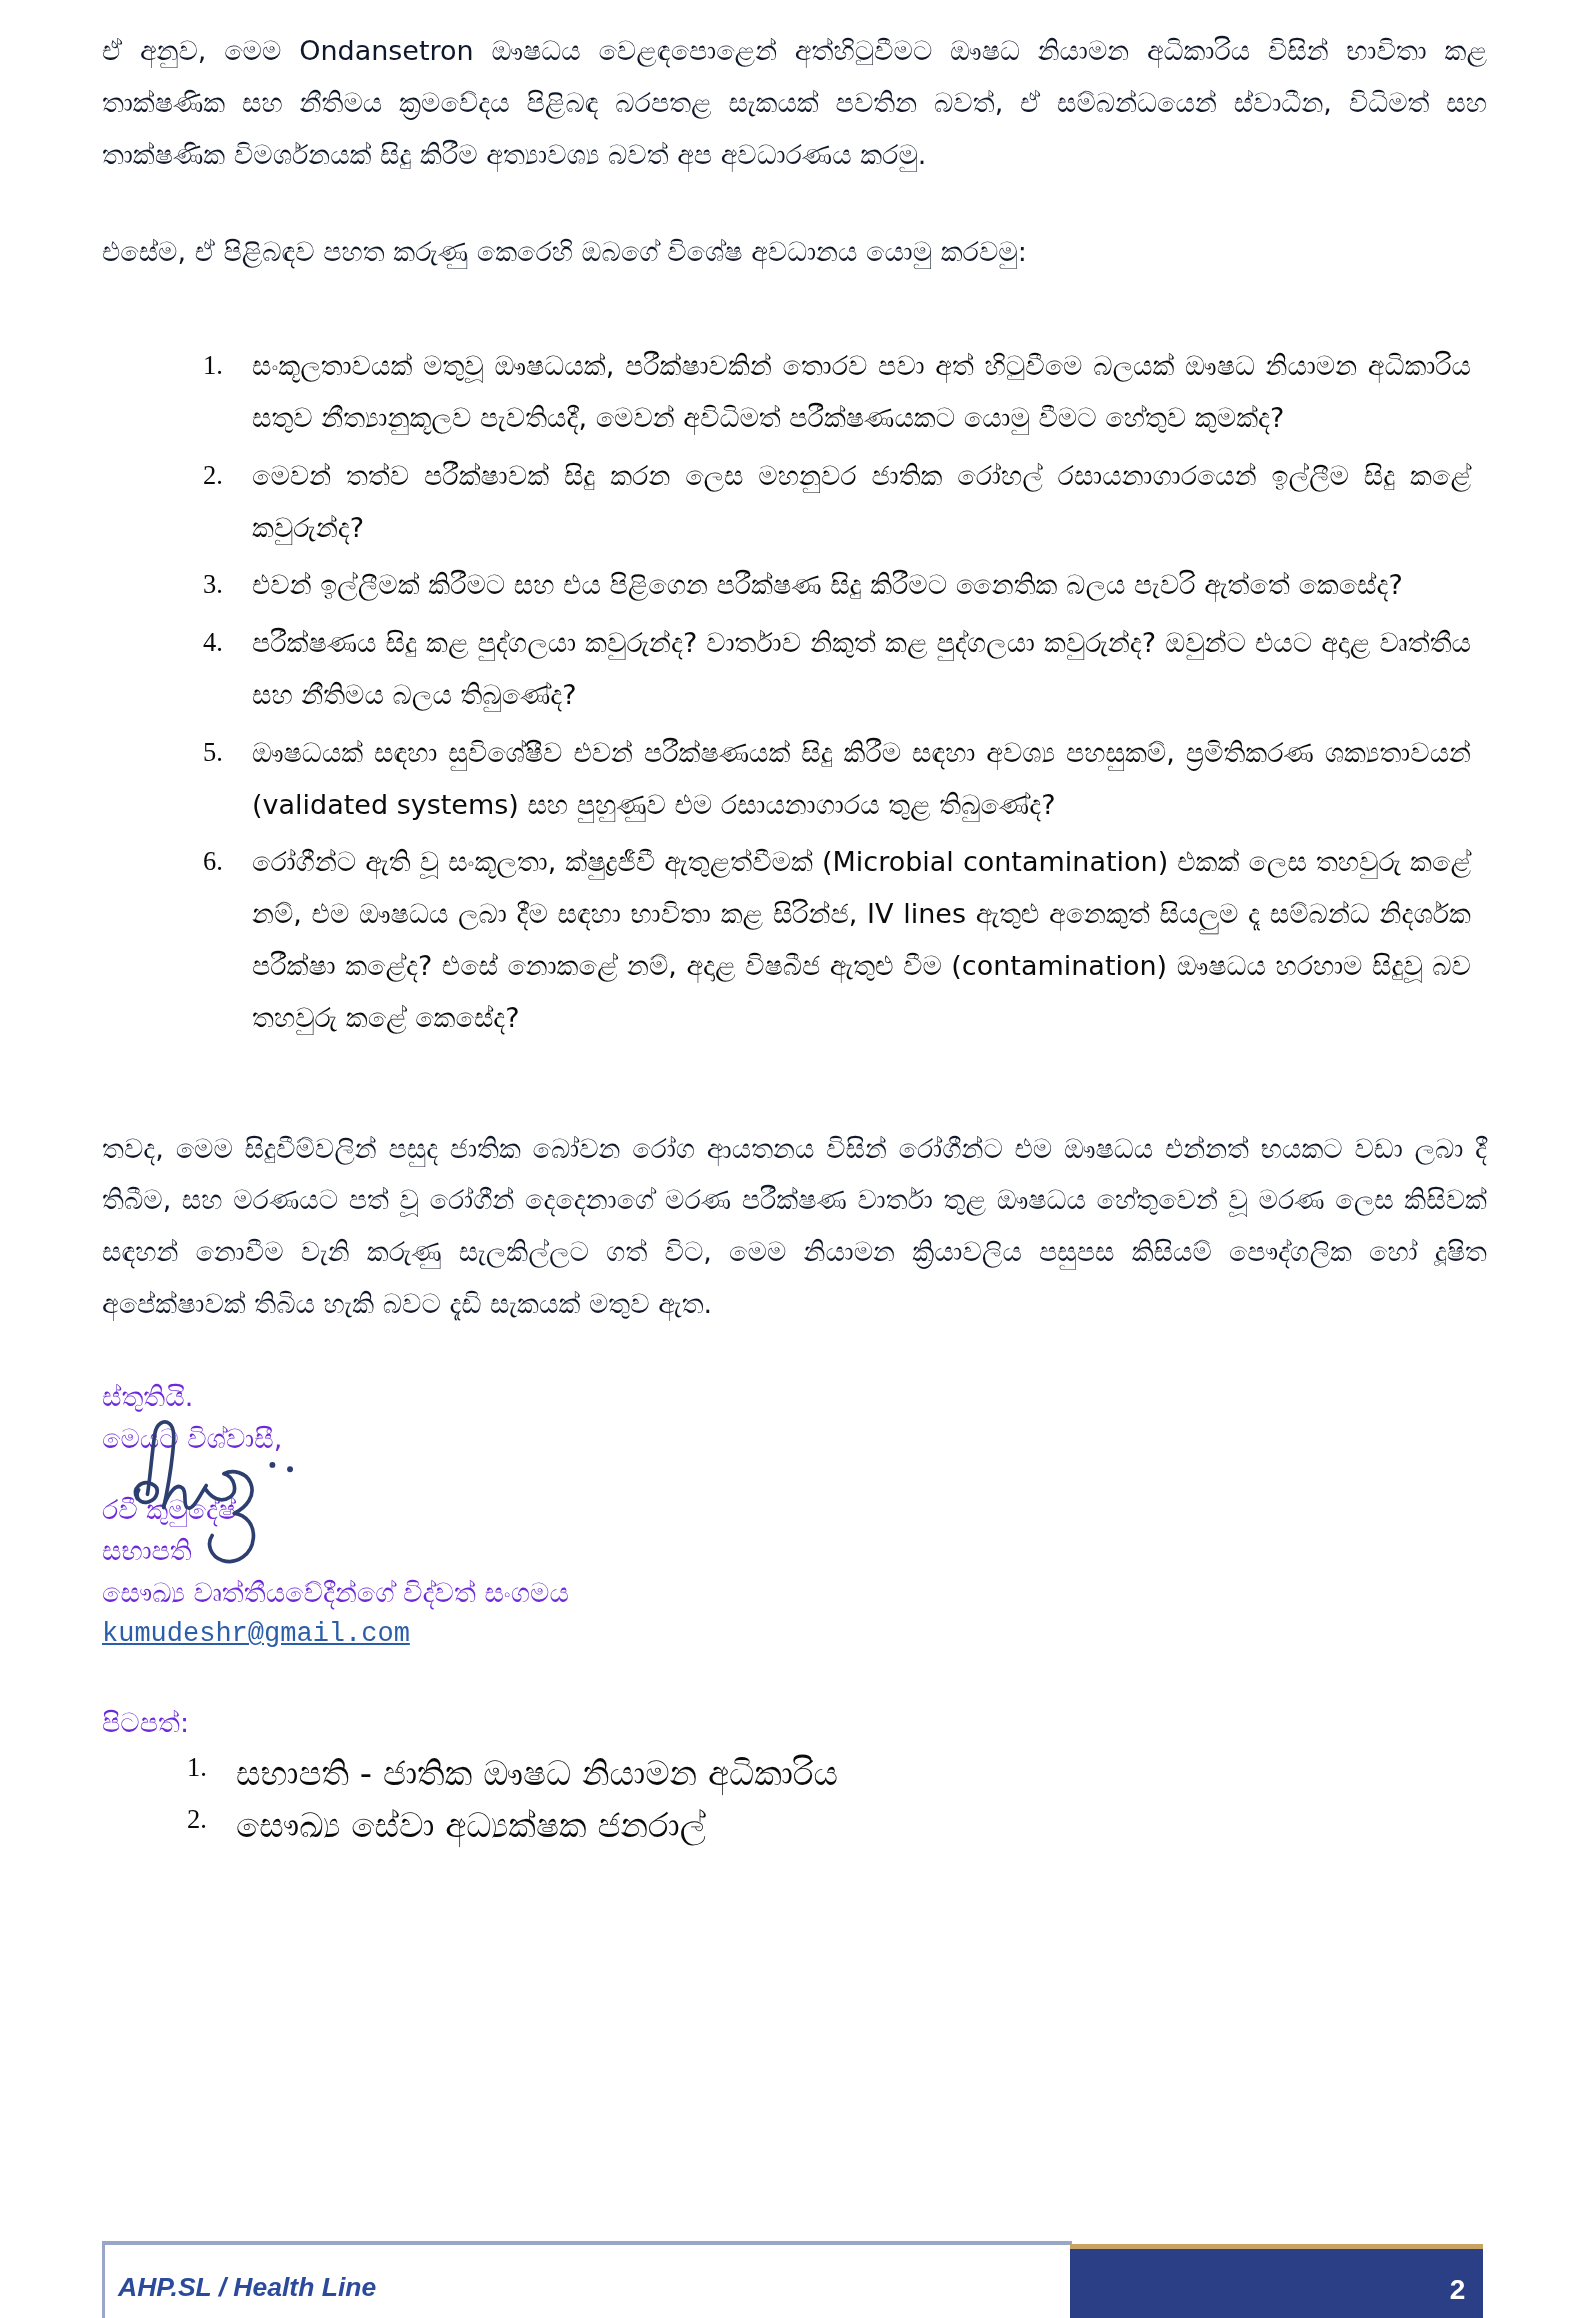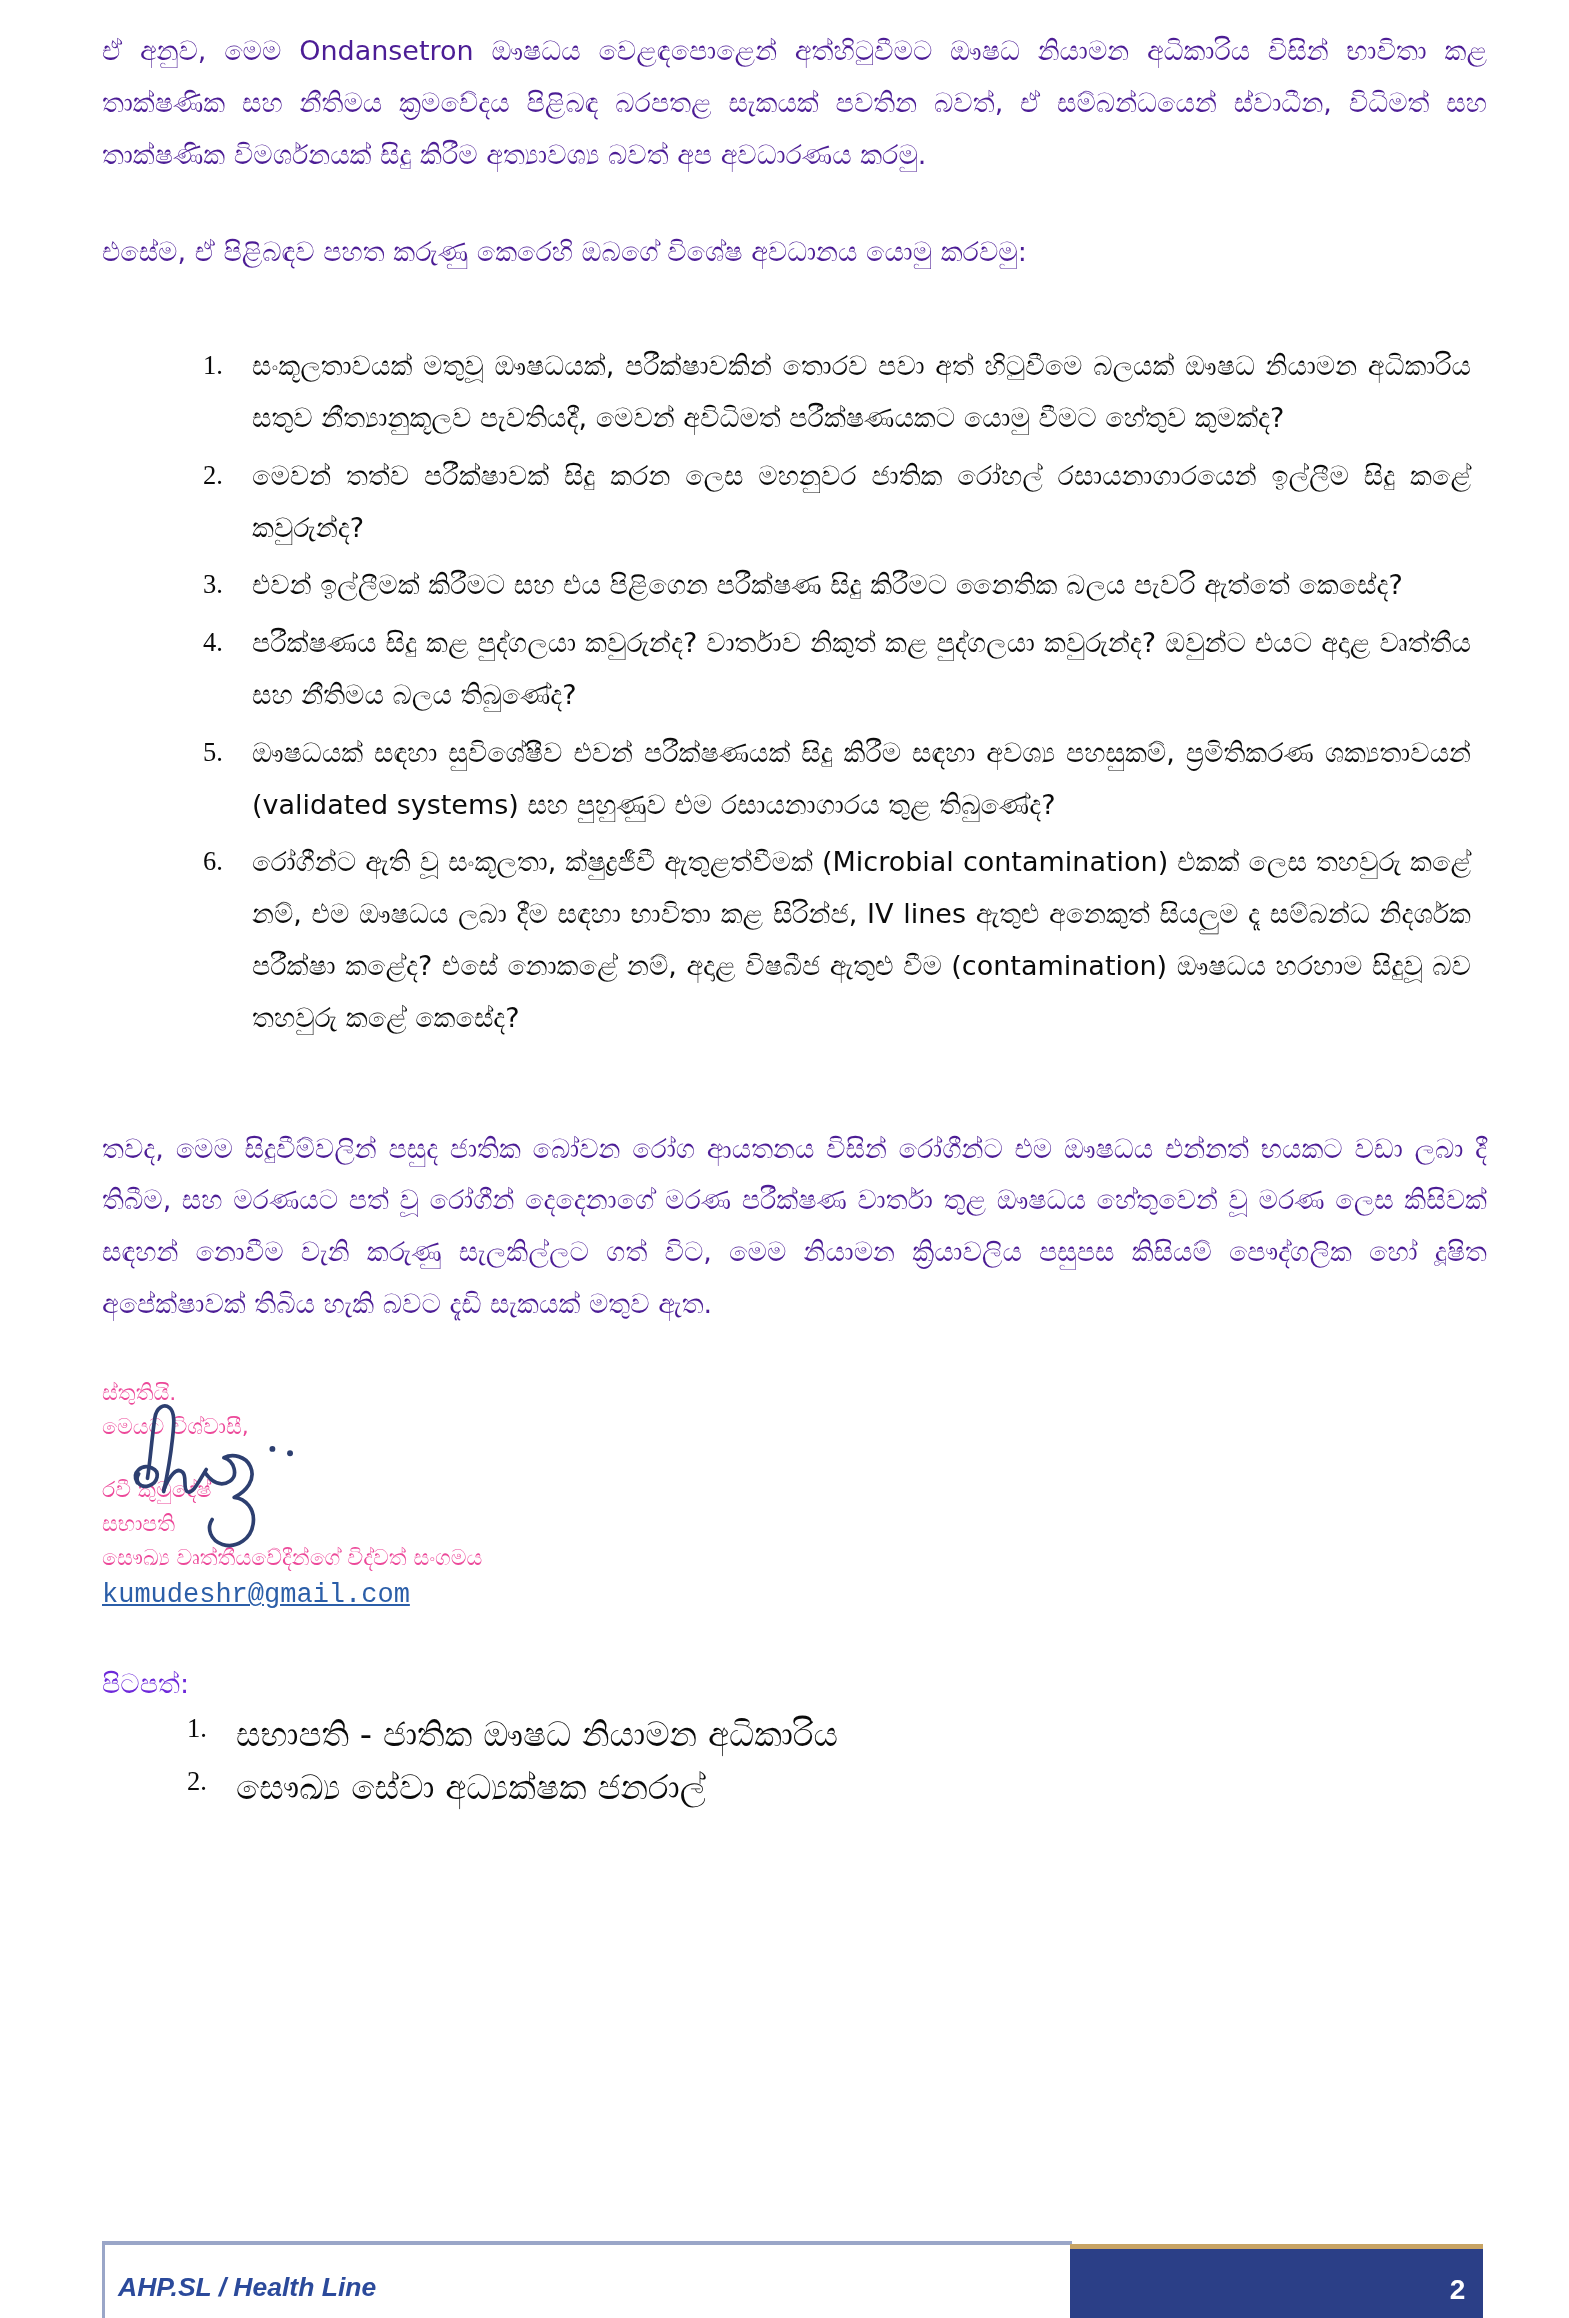--- a/index.html
+++ b/index.html
@@ -20,21 +20,21 @@
     position: absolute;
     left: 102px;
     top: 0px;
     width: 1385px;
     color: #000000;
   }
   .para {
     font-size: 27px;
     line-height: 1.92;
     text-align: justify;
-    color: #4c1d95;
+    color: #0f172a;
     margin: 0;
     font-weight: 500;
   }
   .gap-sm { height: 25px; }
   .gap-md { height: 46px; }
   .gap-lg { height: 63px; }
 
   ol.qlist {
     margin: 16px;
     padding: 0 0 0 85px;
@@ -95,23 +95,23 @@
   }
   .sig-mark {
     position: absolute;
     left: 7.4px;
     top: -77px;
     width: 221px;
     height: 169px;
     pointer-events: none;
   }
   .sig-line {
-    font-size: 22px;
-    line-height: 1.55;
-    color: #ec4899;
+    font-size: 27px;
+    line-height: 1.55;
+    color: #6d28d9;
     font-weight: 500;
     white-space: nowrap;
   }
   .email-link {
     font-family: Liberation Mono, monospace;
     font-size: 27px;
     line-height: 1.55;
     color: #2b5ea8;
     text-decoration: underline;
     display: inline-block;

